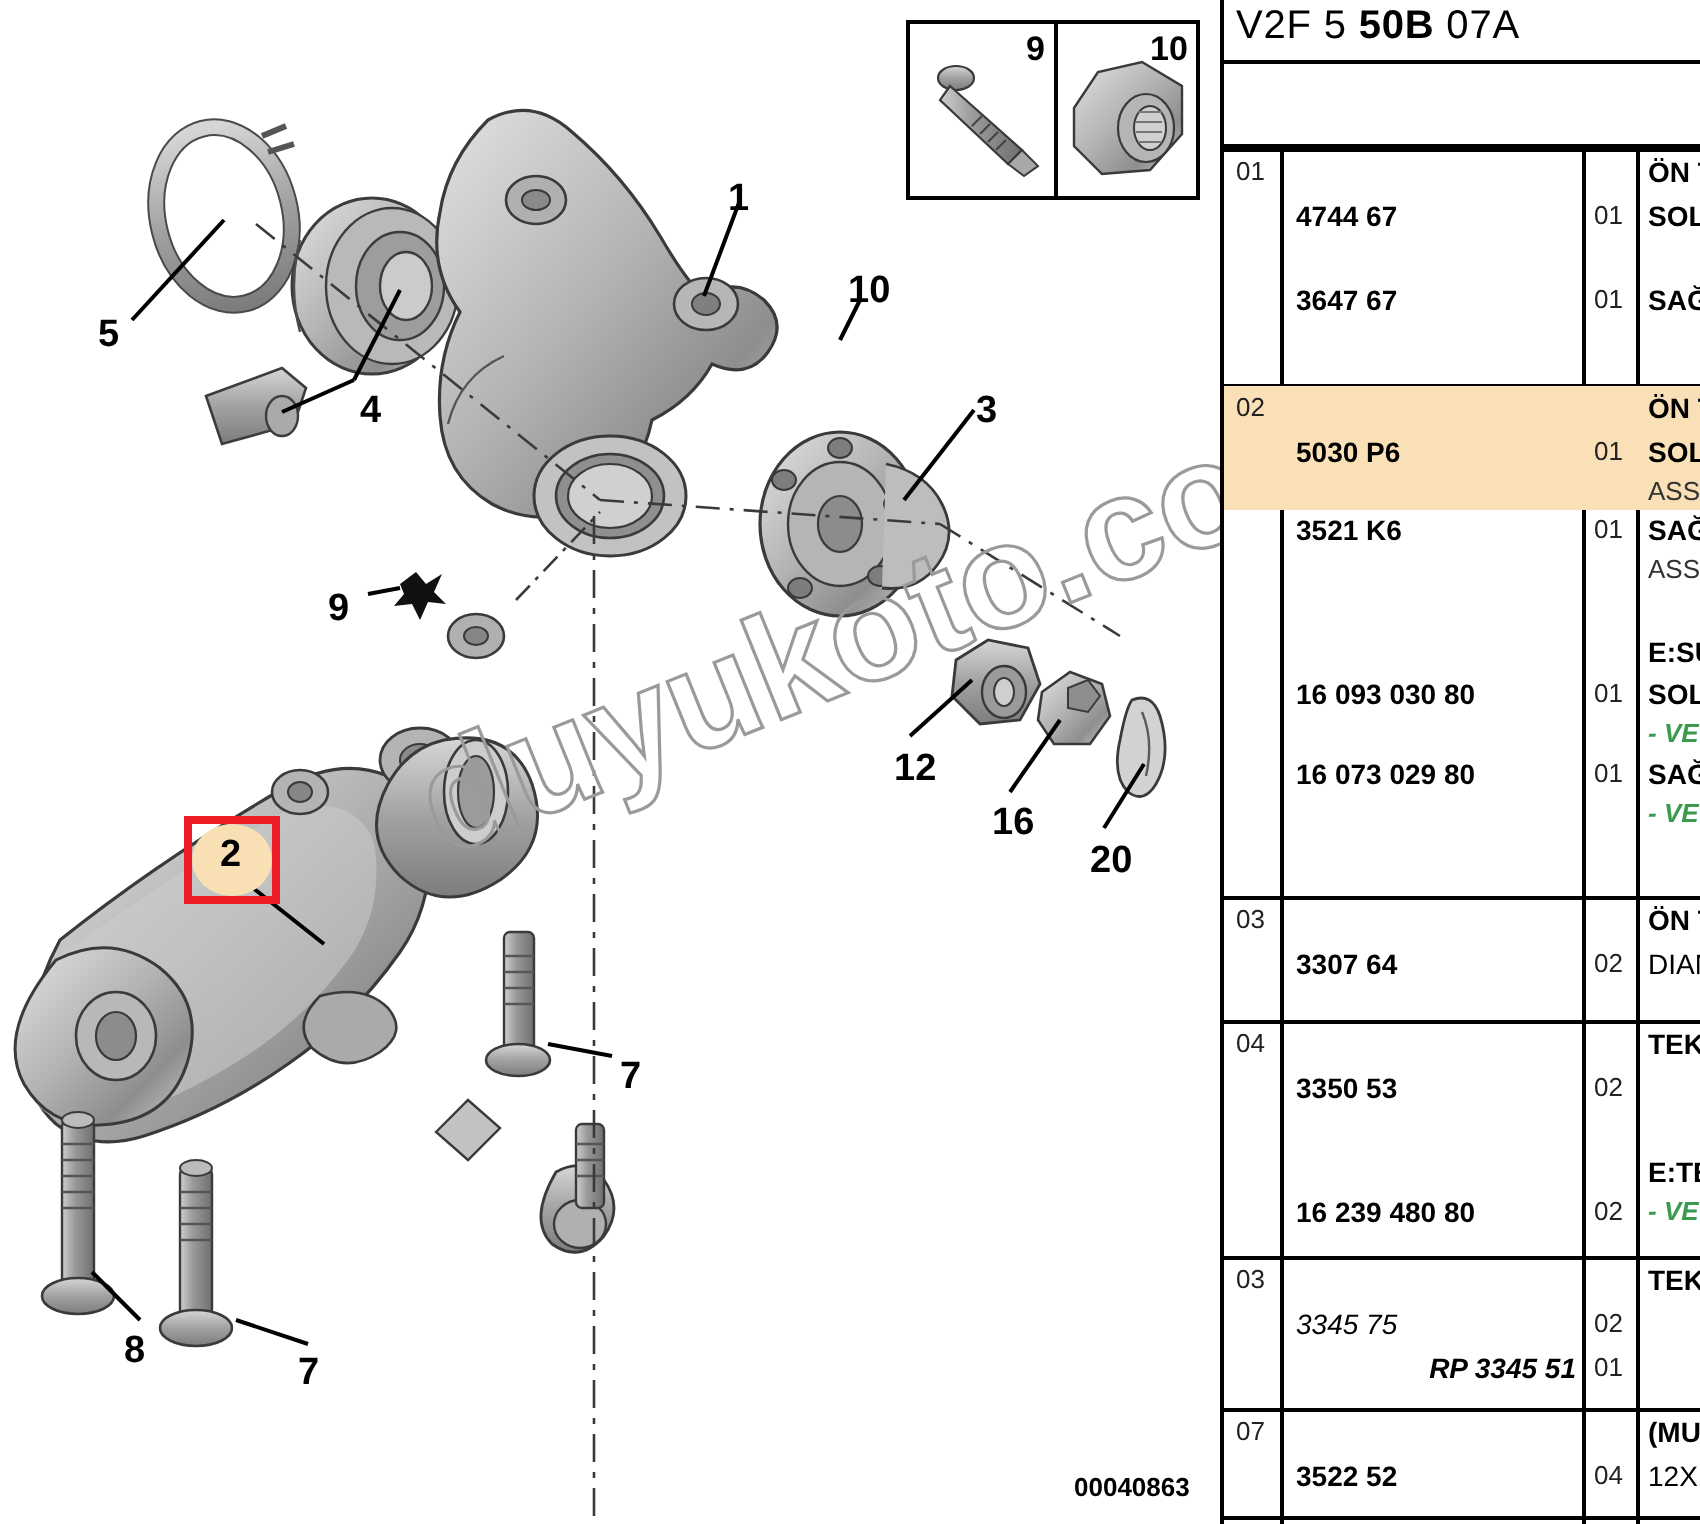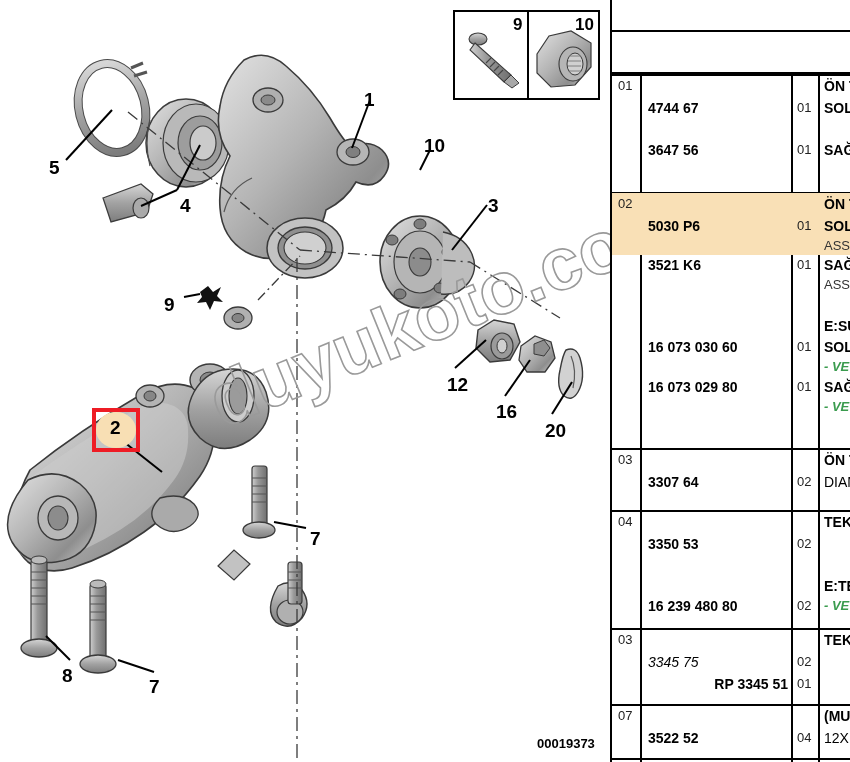--- a/index.html
+++ b/index.html
@@ -50,21 +50,21 @@
   #vr-a{left:30px;}   
   #vr-b{left:181px;}  
   #vr-c{left:208px;}  
 
   .row{position:absolute;left:2px;width:238px;box-sizing:border-box;}
   .row .hrule{position:absolute;left:0;top:0;width:238px;height:1.5px;background:#000;}
 
   .idx{position:absolute;left:6px;font-size:13px;color:#222;}
   .ref{position:absolute;left:36px;font-size:14px;font-weight:bold;white-space:nowrap;}
   .ref.ital{font-style:italic;font-weight:normal;}
-  .ref.ital-b{font-weight:bold;}
+  .ref.ital-b{font-style:italic;font-weight:bold;}
   .ref.rightal{left:auto;right:62px;}
   .qty{position:absolute;left:185px;font-size:13px;color:#222;}
   .desc{position:absolute;left:212px;font-size:14px;white-space:nowrap;}
   .desc.b{font-weight:bold;}
   .desc.sub{font-size:13px;color:#333;}
   .desc.grn{color:#3a9b4e;font-style:italic;font-weight:bold;font-size:13px;}
 </style>
 </head>
 <body>
 
@@ -274,60 +274,63 @@
   <span class="callout" style="left:164px;top:295px">9</span>
   <span class="callout" style="left:447px;top:375px">12</span>
   <span class="callout" style="left:496px;top:402px">16</span>
   <span class="callout" style="left:545px;top:421px">20</span>
   <span class="callout" style="left:110px;top:418px;z-index:5">2</span>
   <span class="callout" style="left:310px;top:529px">7</span>
   <span class="callout" style="left:62px;top:666px">8</span>
   <span class="callout" style="left:149px;top:677px">7</span>
 
   <span class="footer-text" id="footer-date">02/2013</span>
-  <span class="footer-text" id="footer-code">00019373</span>
+  <span class="footer-text" id="footer-code">00040863</span>
 </div>
 
 <div id="table-panel">
   <div id="table-left-rule"></div>
 
+  <div id="table-title">
+    <span>V2F 5 </span><b>50B</b><span> 07A</span>
+  </div>
   <div id="title-rule"></div>
   <div id="blank-rule"></div>
 
   <div class="vrule" id="vr-a" style="top: 74px; height: 688px;"></div>
   <div class="vrule" id="vr-b" style="top: 74px; height: 688px;"></div>
   <div class="vrule" id="vr-c" style="top: 74px; height: 688px;"></div>
 
   <div class="row" style="top:74px;height:118px">
     <div class="hrule"></div>
     <span class="idx" style="top:4px">01</span>
     <span class="desc b" style="top:4px">ÖN TE</span>
     <span class="ref" style="top:26px">4744 67</span>
     <span class="qty" style="top:26px">01</span>
     <span class="desc b" style="top:26px">SOL</span>
-    <span class="ref" style="top:68px">3647 56</span>
+    <span class="ref" style="top:68px">3647 67</span>
     <span class="qty" style="top:68px">01</span>
     <span class="desc b" style="top:68px">SAĞ</span>
   </div>
 
   <div class="row" style="top:192px;height:246px">
     <div class="hrule"></div>
     <div style="position:absolute;left:0;top:1px;width:238px;height:62px;background:#f9e0b6;z-index:0"></div>
     <span class="idx" style="top:4px;z-index:1">02</span>
     <span class="desc b" style="top:4px;z-index:1">ÖN TA</span>
     <span class="ref" style="top:26px;z-index:1">5030 P6</span>
     <span class="qty" style="top:26px;z-index:1">01</span>
     <span class="desc b" style="top:26px;z-index:1">SOL</span>
     <span class="desc sub" style="top:46px;z-index:1">ASS</span>
     <span class="ref" style="top:65px">3521 K6</span>
     <span class="qty" style="top:65px">01</span>
     <span class="desc b" style="top:65px">SAĞ</span>
     <span class="desc sub" style="top:85px">ASS</span>
     <span class="desc b" style="top:126px">E:SÜS</span>
-    <span class="ref" style="top:147px">16 073 030 60</span>
+    <span class="ref" style="top:147px">16 093 030 80</span>
     <span class="qty" style="top:147px">01</span>
     <span class="desc b" style="top:147px">SOL</span>
     <span class="desc grn" style="top:167px">- VE Y</span>
     <span class="ref" style="top:187px">16 073 029 80</span>
     <span class="qty" style="top:187px">01</span>
     <span class="desc b" style="top:187px">SAĞ</span>
     <span class="desc grn" style="top:207px">- VE Y</span>
   </div>
 
   <div class="row" style="top:448px;height:72px">

